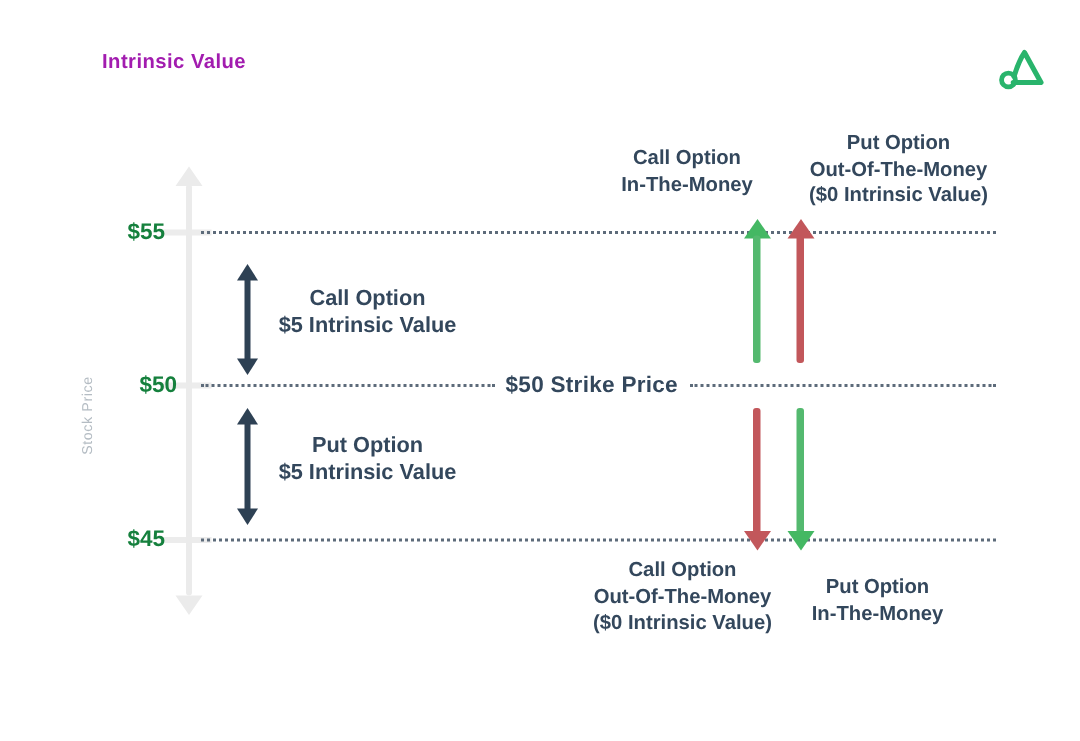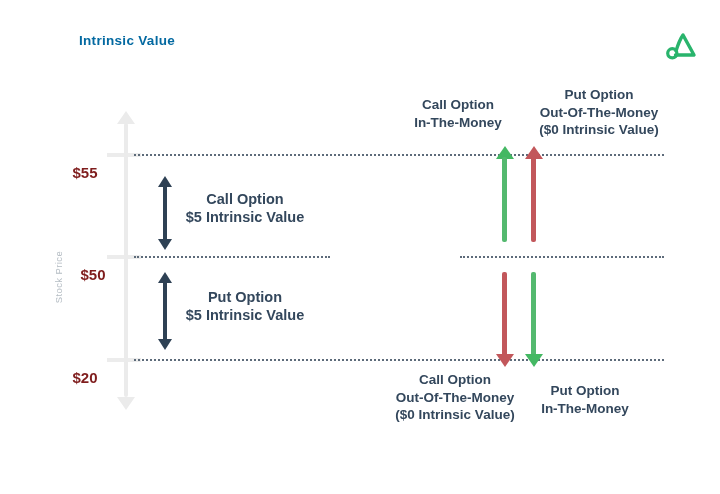--- a/index.html
+++ b/index.html
@@ -3,41 +3,41 @@
 <meta charset="utf-8">
 <style>
   html,body{margin:0;padding:0;background:#fff;}
   #stage{
     position:relative;width:720px;height:494px;background:#ffffff;overflow:hidden;
     font-family:"Liberation Sans",sans-serif;color:#33475c;
   }
   .abs{position:absolute;}
 
   
-  .title{left:68px;top:33px;font-size:13.5px;font-weight:600;color:#0369a1;letter-spacing:.3px;margin-left:11px;}
+  .title{left:68px;top:33px;font-size:13.5px;font-weight:600;color:#a21caf;letter-spacing:.3px;}
 
   
   .logo{left:660px;top:25px;width:44px;height:44px;}
 
   
   .axis-shaft{left:124px;top:123px;width:4px;height:274px;background:#ebebeb;border-radius:2px;}
   .axis-head{width:0;height:0;}
   .axis-head.up{left:117px;top:111px;border-left:9px solid transparent;border-right:9px solid transparent;border-bottom:13px solid #ebebeb;}
   .axis-head.down{left:117px;top:397px;border-left:9px solid transparent;border-right:9px solid transparent;border-top:13px solid #ebebeb;}
   .tick{height:4px;width:34px;left:107px;background:#ececec;}
 
   
   .axis-label{left:20px;top:237px;width:76px;height:80px;display:flex;align-items:center;justify-content:center;
     transform:rotate(-90deg);font-size:9.5px;color:#b4bcc3;letter-spacing:.4px;white-space:nowrap;}
 
   
   .dots{height:0;border-top:2px dotted #5d6b7a;}
 
   
-  .price{width:50px;text-align:center;font-size:15px;font-weight:700;color:#7f1d1d;margin-top:18px;}
+  .price{width:50px;text-align:right;font-size:15px;font-weight:700;color:#15803d;}
 
   
   .strike{left:337px;top:248px;font-size:15px;font-weight:700;color:#33475c;letter-spacing:.2px;}
 
   
   .dbl{width:20px;}
   .dbl .shaft{position:absolute;left:8px;top:10px;bottom:10px;width:4px;background:#2e4154;}
   .dbl .head{position:absolute;width:0;height:0;left:3px;}
   .dbl .head.up{top:0;border-left:7px solid transparent;border-right:7px solid transparent;border-bottom:11px solid #2e4154;}
   .dbl .head.down{bottom:0;border-left:7px solid transparent;border-right:7px solid transparent;border-top:11px solid #2e4154;}
@@ -84,22 +84,23 @@
   <div class="abs axis-head up"></div>
   <div class="abs axis-head down"></div>
 
   <div class="abs dots" style="left:134px;top:154px;width:530px;"></div>
   <div class="abs dots" style="left:134px;top:256px;width:196px;"></div>
   <div class="abs dots" style="left:460px;top:256px;width:204px;"></div>
   <div class="abs dots" style="left:134px;top:359px;width:530px;"></div>
 
   <div class="abs price" style="left:60px;top:146px;">$55</div>
   <div class="abs price" style="left:68px;top:248px;">$50</div>
-  <div class="abs price" style="left:60px;top:351px;">$20</div>
+  <div class="abs price" style="left:60px;top:351px;">$45</div>
 
+  <div class="abs strike">$50 Strike Price</div>
 
   <div class="abs dbl" style="left:155px;top:176px;height:74px;">
     <div class="head up"></div>
     <div class="shaft"></div>
     <div class="head down"></div>
   </div>
   <div class="abs dbl" style="left:155px;top:272px;height:78px;">
     <div class="head up"></div>
     <div class="shaft"></div>
     <div class="head down"></div>

